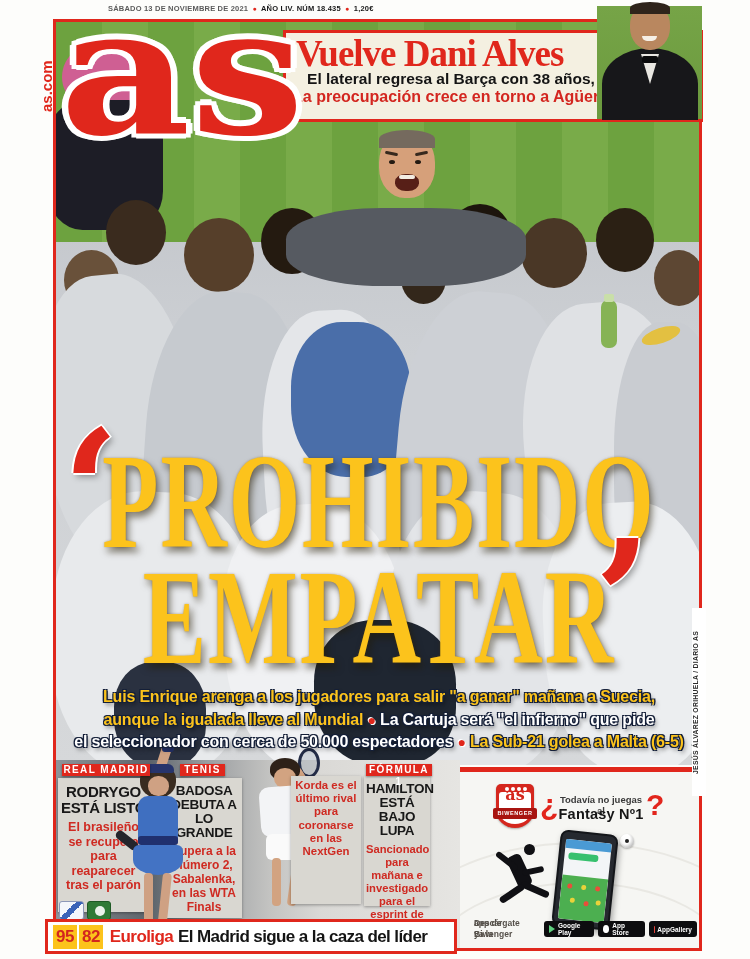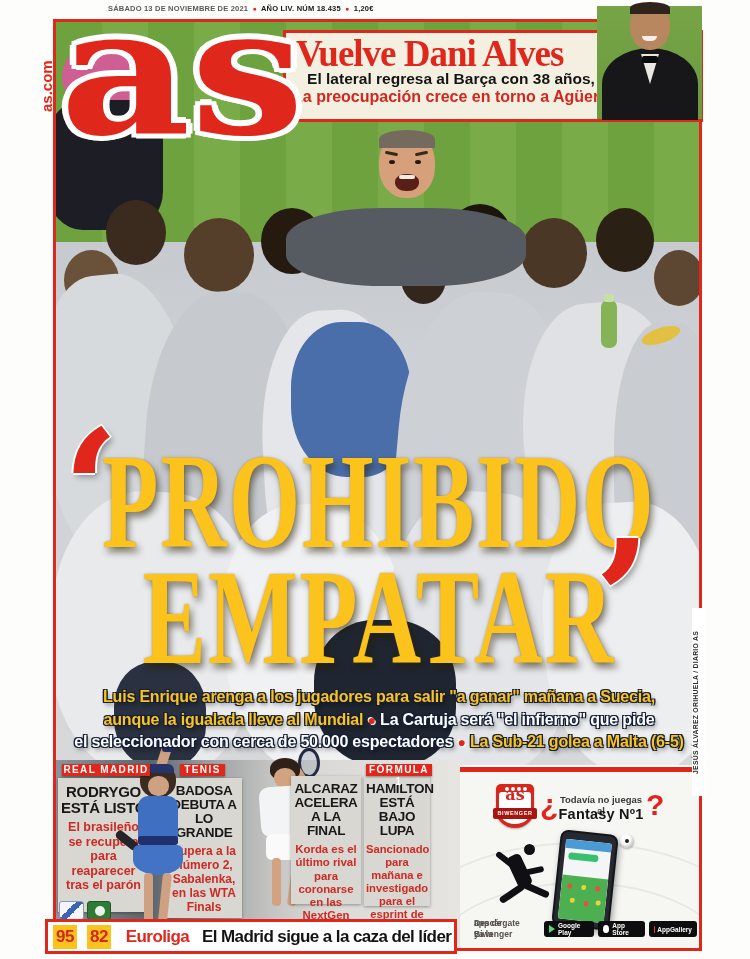--- a/index.html
+++ b/index.html
@@ -140,21 +140,21 @@
   .ac-shorts { left:16px; top:86px; width:42px; height:26px; background:#fafafa; border-radius:6px; }
   .ac-leg1 { left:22px; top:110px; width:9px; height:48px; background:#d2a381; border-radius:4px; }
   .ac-leg2 { left:40px; top:110px; width:9px; height:48px; background:#d2a381; border-radius:4px; transform:rotate(8deg); }
 
   
   .crest { z-index:6; border-radius:3px; }
   .crest1 { left:59px; top:901px; width:25px; height:19px; background:linear-gradient(135deg,#f4f6fb 0 40%,#3b63b8 40% 60%,#f4f6fb 60%); border:1px solid #8c97b8; }
   .crest2 { left:87px; top:901px; width:24px; height:19px; background:#2f7a36; border:1px solid #1e5a25; }
   .crest2:after { content:""; position:absolute; left:7px; top:4px; width:10px; height:10px; background:#eaf2ea; border-radius:50%; }
   .scorebar { left:45px; top:919px; width:412px; height:35px; background:#fff; border:3px solid #e0271c; z-index:7;
-              display:flex; align-items:center; padding-left:5px; white-space:nowrap;gap:8px; }
+              display:flex; align-items:center; padding-left:5px; white-space:nowrap; }
   .score { background:#fcc31c; color:#d3261f; font-weight:bold; font-size:17px; padding:2px 3px; margin-right:2px; letter-spacing:-.5px; }
   .comp { color:#e0271c; font-weight:bold; font-size:17px; margin:0 5px 0 5px; letter-spacing:-.6px; }
   .bartext { color:#141414; font-weight:bold; font-size:17px; letter-spacing:-.6px; }
 
   
   .ad { left:460px; top:772px; width:239px; height:176px; background:#f6f6f3; z-index:4; overflow:hidden; }
   .ad div { position:absolute; }
   .arc { border:2px solid #e9e8e3; border-radius:50%; }
   .arc1 { left:-60px; top:70px; width:360px; height:190px; }
   .arc2 { left:-30px; top:110px; width:300px; height:160px; }
@@ -338,21 +338,20 @@
 
   <div class="abs panel p1">
     <div class="ptitle">RODRYGO ESTÁ LISTO</div>
     <div class="ptext">El brasileño se recupera para reaparecer tras el parón</div>
   </div>
   <div class="abs panel p2">
     <div class="ptitle">BADOSA DEBUTA A LO GRANDE</div>
     <div class="ptext">Supera a la número 2, Sabalenka, en las WTA Finals</div>
   </div>
   <div class="abs panel p3">
-    <div class="ptitle">ALCARAZ ACELERA A LA FINAL</div>
     <div class="ptext">Korda es el último rival para coronarse en las NextGen</div>
   </div>
   <div class="abs panel p4">
     <div class="ptitle">HAMILTON ESTÁ BAJO LUPA</div>
     <div class="ptext">Sancionado para mañana e investigado para el esprint de hoy</div>
   </div>
 
   <div class="abs crest crest1"></div>
   <div class="abs crest crest2"></div>
   <div class="abs scorebar">

